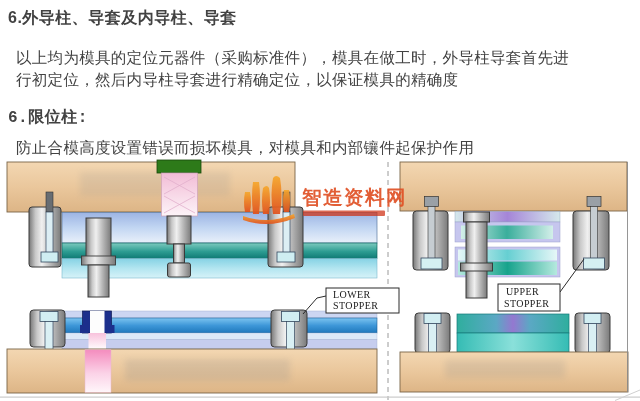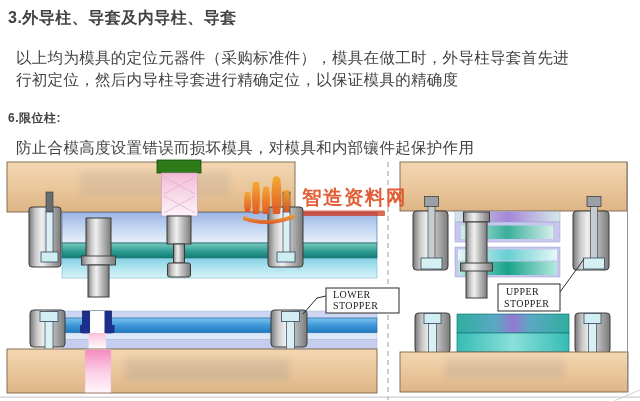--- a/index.html
+++ b/index.html
@@ -3,31 +3,31 @@
 <meta charset="utf-8">
 <style>
   html,body { margin:0; padding:0; }
   body {
     width:640px; height:401px; background:#ffffff; overflow:hidden;
     position:relative; font-family:"Liberation Sans", sans-serif;
   }
   .doc { position:relative; z-index:2; color:#424242; }
   .h5 { margin:8px 0 0 8px;  font-size:16px; line-height:20px; font-weight:700; letter-spacing:.5px; }
   .b5 { margin:19px 0 0 16px; font-size:15.5px; line-height:22px; white-space:pre-line; letter-spacing:.3px; }
-  .h6 { margin:17px 0 5px 8px; font-size:12px; line-height:20px; font-weight:700; letter-spacing:.5px; }
+  .h6 { margin:17px 0 5px 8px; font-size:16px; line-height:20px; font-weight:700; letter-spacing:.5px;font-family:Liberation Mono, monospace; }
   .b6 { margin:9px 0 0 16px;  font-size:15.5px; line-height:22px; letter-spacing:.3px; }
   svg.diagram { position:absolute; top:0; left:0; z-index:1; }
   text.stopper { font-family:"Liberation Serif", serif; font-size:10px; fill:#1a1a1a; letter-spacing:.4px; }
   text.brand   { font-family:"Liberation Sans", sans-serif; font-size:19.5px; font-weight:700; letter-spacing:1.5px; }
 </style>
 </head>
 <body>
 
 <div class="doc">
-  <div class="h5">3.外导柱、导套及内导柱、导套</div>
+  <div class="h5">6.外导柱、导套及内导柱、导套</div>
   <p class="b5">以上均为模具的定位元器件（采购标准件），模具在做工时，外导柱导套首先进
 行初定位，然后内导柱导套进行精确定位，以保证模具的精确度</p>
   <div class="h6">6.限位柱:</div>
   <p class="b6">防止合模高度设置错误而损坏模具，对模具和内部镶件起保护作用</p>
 </div>
 
 <svg class="diagram" width="640" height="401" viewBox="0 0 640 401">
   <defs>
     <linearGradient id="gMetal" x1="0" y1="0" x2="1" y2="0">
       <stop offset="0" stop-color="#787878"></stop>

